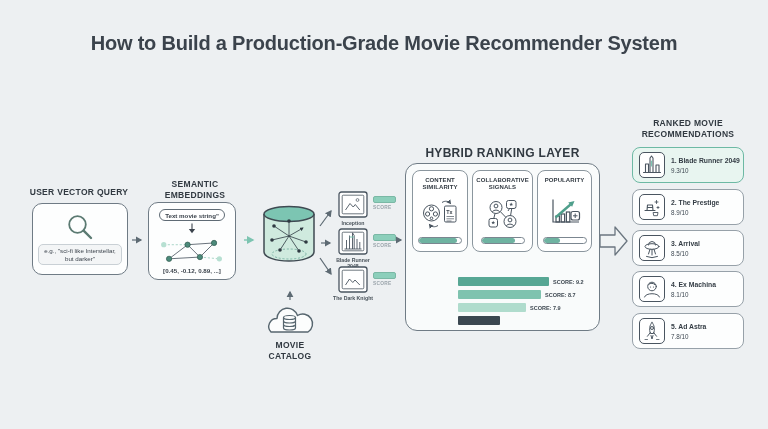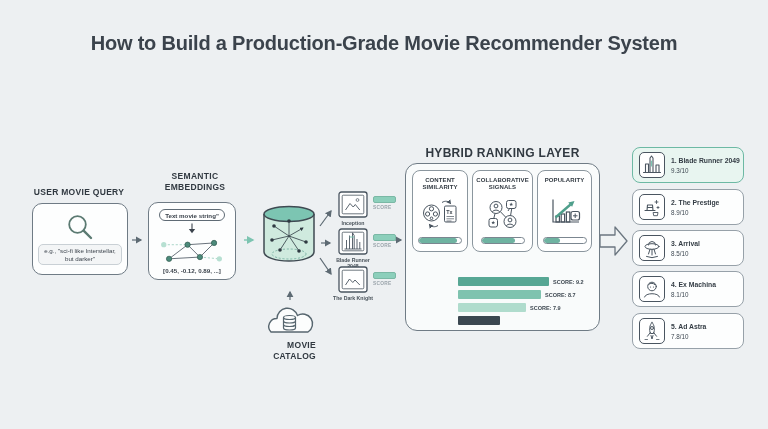--- a/index.html
+++ b/index.html
@@ -90,30 +90,30 @@
     </g>
     <path d="M244 240 H253" stroke="#7cc4b1" stroke-width="1.4" fill="none" marker-end="url(#aht)"></path>
     <path d="M456 274 V330" stroke="#3f4952" stroke-width="1.5"></path>
     <path d="M600 235 L615 235 L615 227 L627 241 L615 255 L615 247 L600 247 Z" fill="#f0f3f4" stroke="#6b7680" stroke-width="1.3" stroke-linejoin="round"></path>
   </svg>
 
   <div class="title">
     <div>How to Build a Production-Grade Movie Recommender System</div>
   </div>
 
-  <div class="sec-label" style="left:24px; top:187px; width:110px;">USER MOVIE QUERY</div>
+  <div class="sec-label" style="left:24px; top:187px; width:110px;">USER VECTOR QUERY</div>
   <div class="panel uq-box">
     <svg class="icon" width="30" height="30" viewBox="0 0 30 30" style="margin-top:8px;">
       <circle cx="12.5" cy="12.5" r="8.3" fill="none" stroke="#5b7a72" stroke-width="1.8"></circle>
       <path d="M18.6 18.6 L26 26" stroke="#5b7a72" stroke-width="2.4" stroke-linecap="round"></path>
     </svg>
     <div class="uq-pill">e.g., "sci-fi like Interstellar, but darker"</div>
   </div>
 
-  <div class="sec-label" style="left:160px; top:171px; width:70px;text-align:center;">SEMANTIC EMBEDDINGS</div>
+  <div class="sec-label" style="left:160px; top:179px; width:70px;text-align:center;">SEMANTIC EMBEDDINGS</div>
   <div class="panel se-box">
     <div class="se-pill">Text movie string"</div>
     <svg class="icon" width="10" height="11" viewBox="0 0 10 11" style="margin-top:2px;">
       <path d="M5 0.5 V6.5" stroke="#3b434c" stroke-width="1.1" fill="none"></path>
       <path d="M1.8 6 L5 10.3 L8.2 6 Z" fill="#3b434c"></path>
     </svg>
     <svg class="icon" width="76" height="30" viewBox="0 0 76 34" style="margin-top:1px;">
       <path d="M6 11 L33 11 M47 25 L69 27" stroke="#a9d6c8" stroke-width="1.1" stroke-dasharray="2.5,2" fill="none"></path>
       <path d="M12 27 L33 11 M33 11 L47 25 M47 25 L63 9 M12 27 L47 25 M33 11 L63 9" stroke="#55606a" stroke-width="1" fill="none"></path>
       <circle cx="6" cy="11" r="3" fill="#b7e0d2"></circle>
@@ -153,21 +153,21 @@
   <svg class="icon" style="position:absolute; left:263px; top:302px;" width="54" height="36" viewBox="0 0 54 36">
     <path d="M8 30 A8 8 0 0 1 14 16.5 A10.5 10.5 0 0 1 34.5 13.5 A8 8 0 0 1 45 30 Z" fill="#fcfdfd" stroke="#57666f" stroke-width="1.4" stroke-linejoin="round"></path>
     <g stroke="#57666f" stroke-width="1.2" fill="none">
       <ellipse cx="26.5" cy="15.5" rx="6" ry="2"></ellipse>
       <path d="M20.5 15.5 V26 a6 2 0 0 0 12 0 V15.5"></path>
       <path d="M20.5 19 a6 2 0 0 0 12 0 M20.5 22.5 a6 2 0 0 0 12 0"></path>
     </g>
     <circle cx="30.5" cy="20.5" r="0.7" fill="#57666f"></circle>
     <circle cx="30.5" cy="24" r="0.7" fill="#57666f"></circle>
   </svg>
-  <div class="sec-label" style="left:252px; top:340px; width:64px;text-align:right;">MOVIE CATALOG</div>
+  <div class="sec-label" style="left:258px; top:340px; width:64px;">MOVIE CATALOG</div>
 
   <svg class="icon thumb" style="left:338px; top:191px;" viewBox="0 0 30 27">
     <g stroke="#4a5560" fill="#fff">
       <rect x="1" y="1" width="28" height="25" rx="2.5" stroke-width="1.3"></rect>
       <rect x="4.2" y="4.2" width="21.6" height="18.6" rx="1" stroke-width="0.8" fill="none"></rect>
       <path d="M7.5 19 L12 12.5 L15.2 16 L17.3 13.5 L21.8 19" stroke-width="0.9" fill="none"></path>
       <circle cx="19.5" cy="9" r="1.4" stroke-width="0.7" fill="none"></circle>
     </g>
   </svg>
   <div class="thumb-label" style="left:330px; top:220px;">Inception</div>
@@ -284,20 +284,21 @@
   </div>
   <div class="bar-row" style="top:303px;">
     <div class="bar bar-3" style="width: 68px;"></div>
     <span class="bar-label">SCORE: 7.9</span>
   </div>
   <div class="bar-row" style="top:316px;">
     <div class="bar bar-4" style="width: 42px;"></div>
     <span class="bar-label"></span>
   </div>
 
+  <div class="sec-label" style="left:633px; top:118px; width:110px;">RANKED MOVIE RECOMMENDATIONS</div>
 
   <div class="rcard hl" style="top:147px;">
     <div class="ricon">
       <svg class="icon" width="22" height="22" viewBox="0 0 22 22">
         <g stroke="#4a5560" stroke-width="1.1" fill="none" stroke-linecap="round" stroke-linejoin="round">
           <path d="M2.5 18.5 h17 M4.5 18.5 V10 h3 v8.5 M9 18.5 V4 l1.5 -2 1.5 2 V18.5 M15 18.5 V11 h3 v7.5"></path>
           <path d="M10.5 7 v5" stroke="#7cc4b1"></path>
         </g>
       </svg>
     </div>

